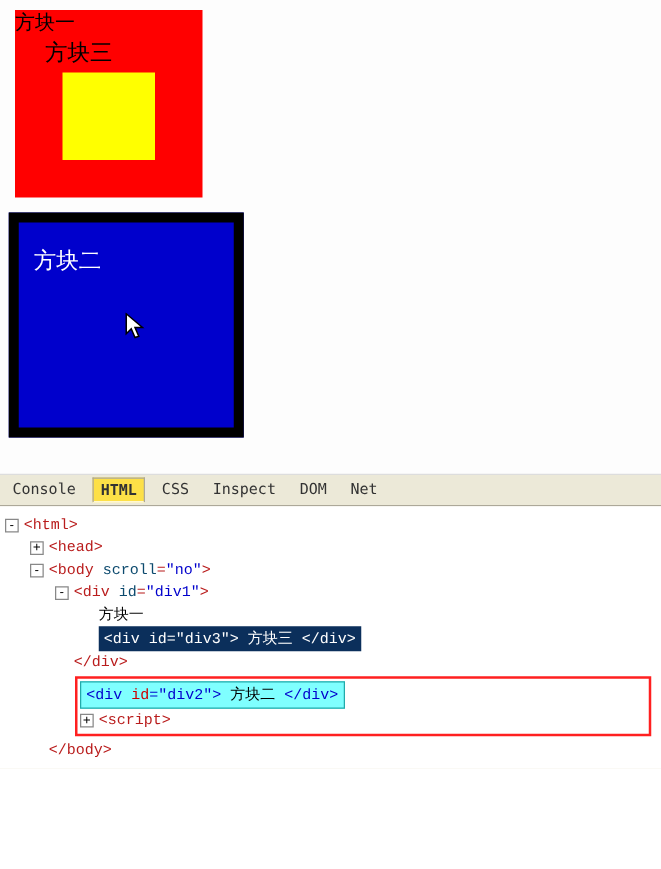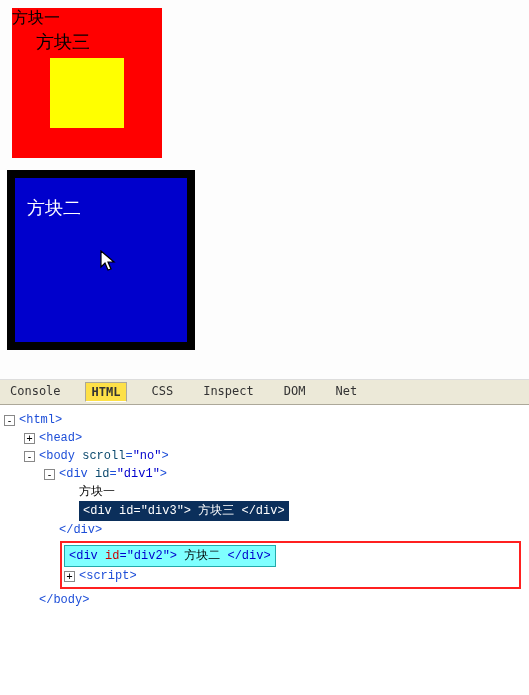--- a/index.html
+++ b/index.html
@@ -89,21 +89,21 @@
   .breadcrumb {
     font-family: inherit;
     font-size: 12px;
     margin-left: 4px;
   }
   .panel-tabs {
     display: flex;
     background: #ece9d8;
     border-bottom: 1px solid #aca899;
     padding: 2px 4px;
-    gap: 18px;
+    gap: 7px;
     font-size: 12px;
   }
   .panel-tab {
     padding: 2px 6px;
     cursor: pointer;
     color: #333;
   }
   .panel-tab.active {
     font-weight: bold;
     background: #fde047;
@@ -129,21 +129,21 @@
     line-height: 9px;
     margin-right: 4px;
     background: #fff;
     cursor: pointer;
     font-family: monospace;
   }
   .indent0 { padding-left: 0px; }
   .indent1 { padding-left: 20px; }
   .indent2 { padding-left: 40px; }
   .indent3 { padding-left: 60px; }
-  .tag { color: #1d4ed8; }
+  .tag { color: #b91c1c; }
   .attr-name { color: #0c4a6e; }
   .attr-val { color: #0000cc; }
   .textnode { color: #000; }
   .row-navy {
     display: inline-block;
     background: #0b2f5b;
     color: #fff;
     padding: 1px 4px;
   }
   .row-navy .tag, .row-navy .attr-name, .row-navy .attr-val, .row-navy .textnode { color: #fff; }

